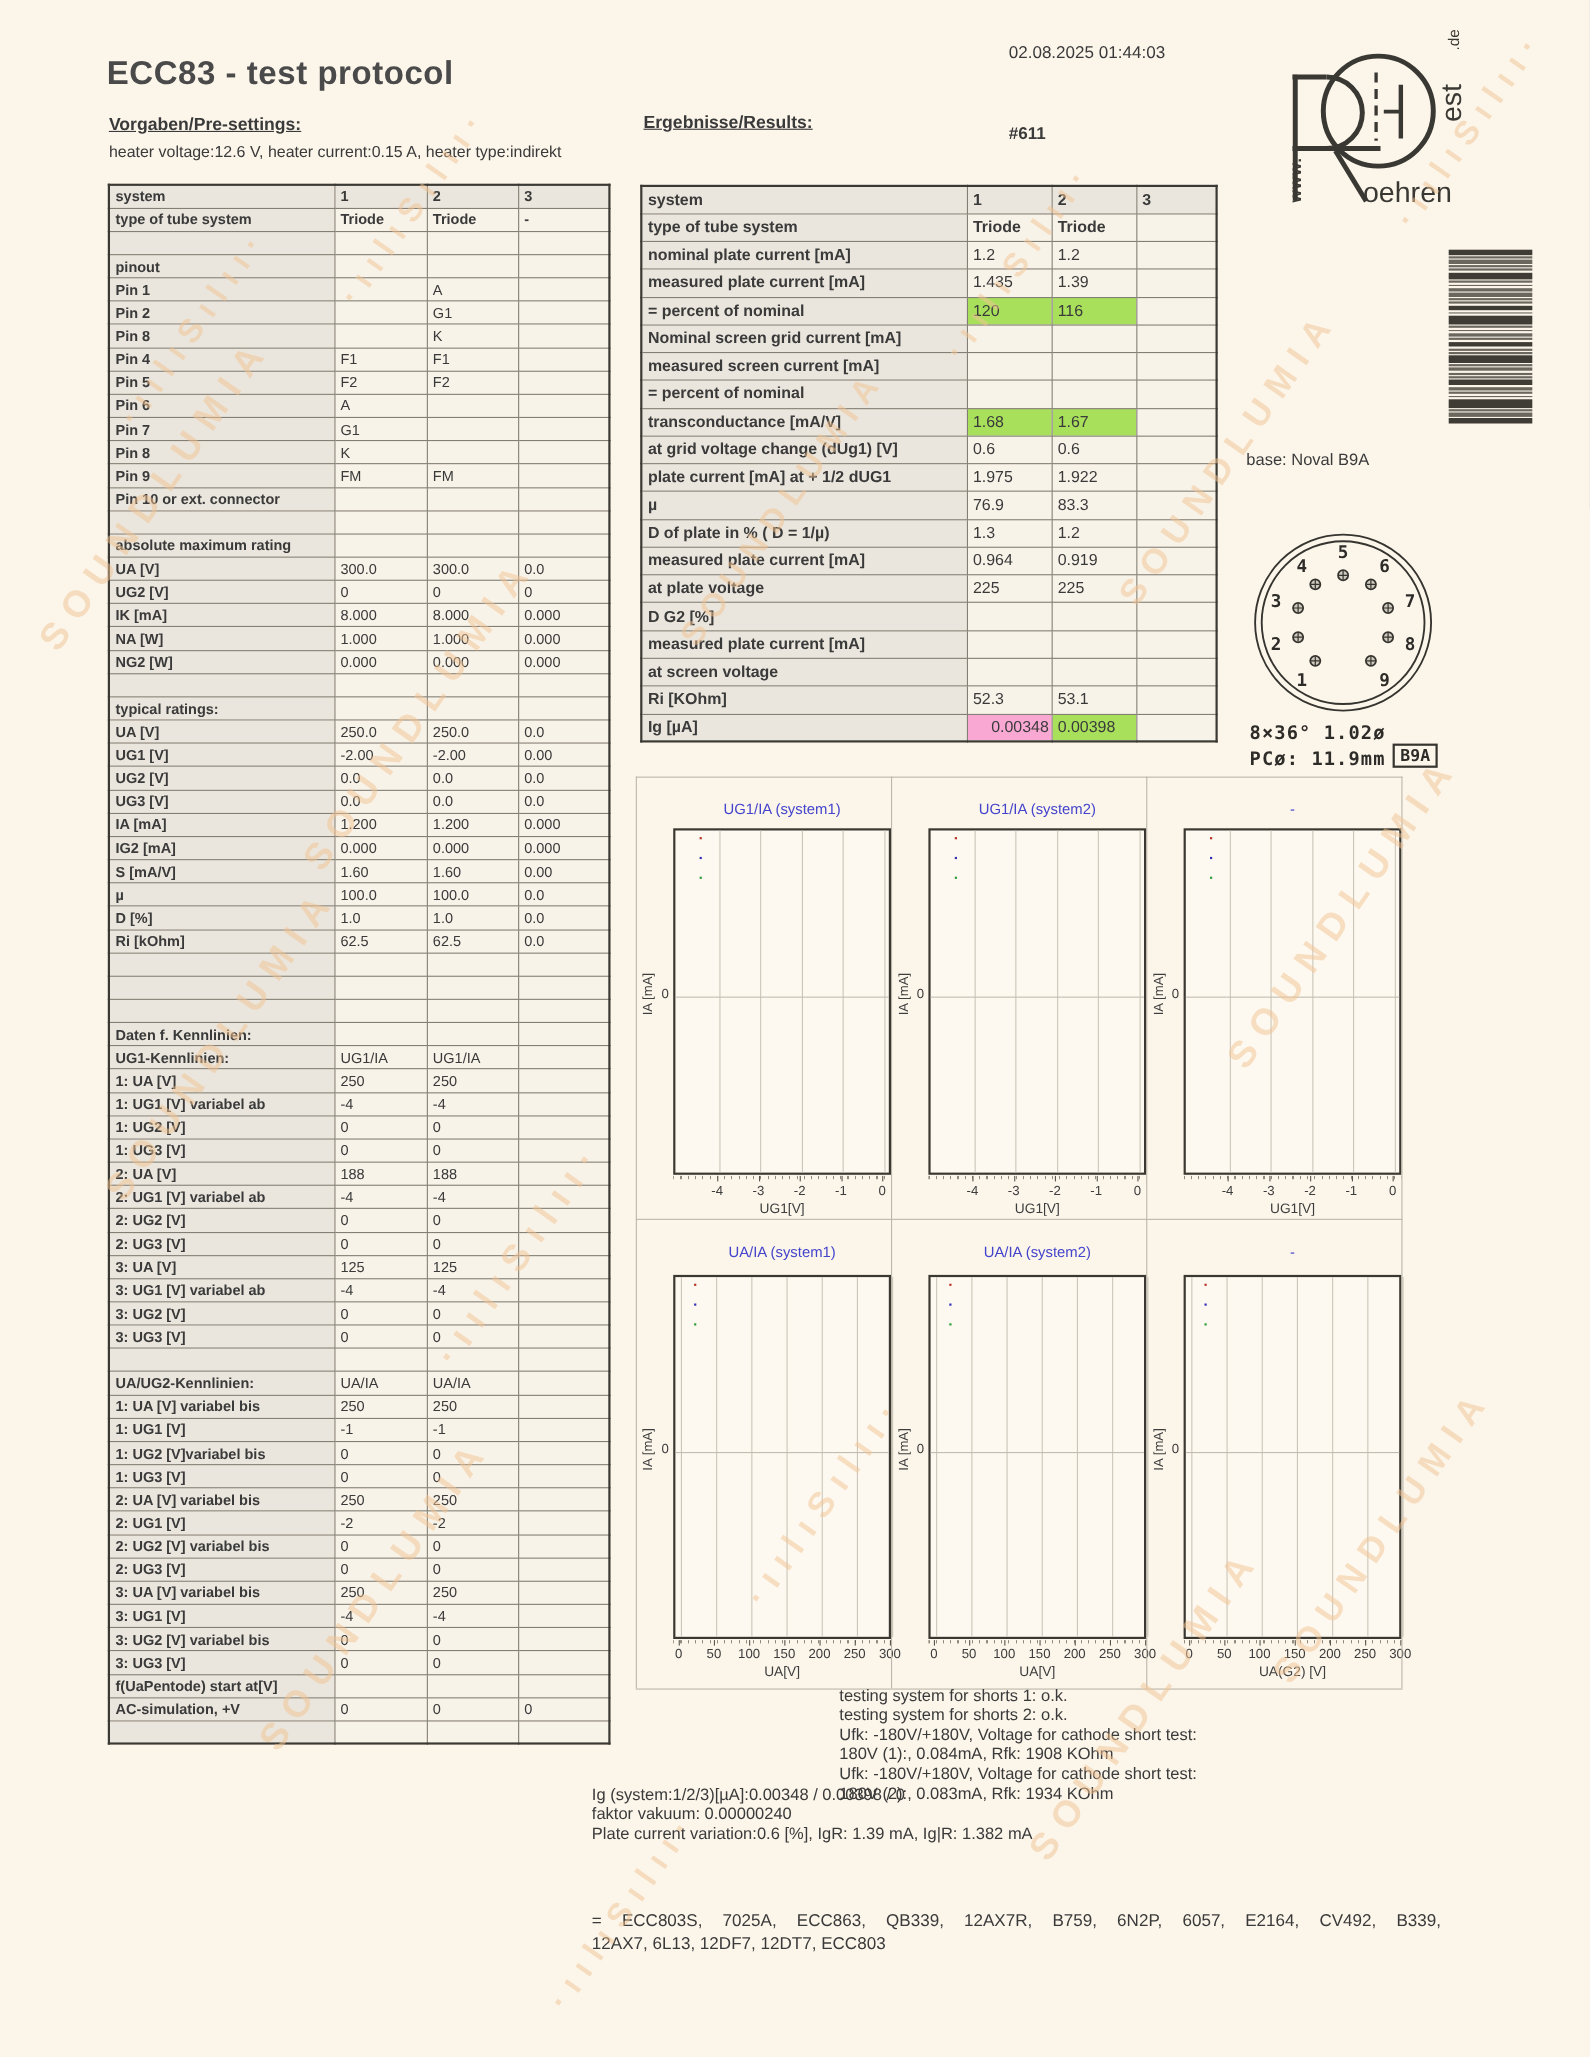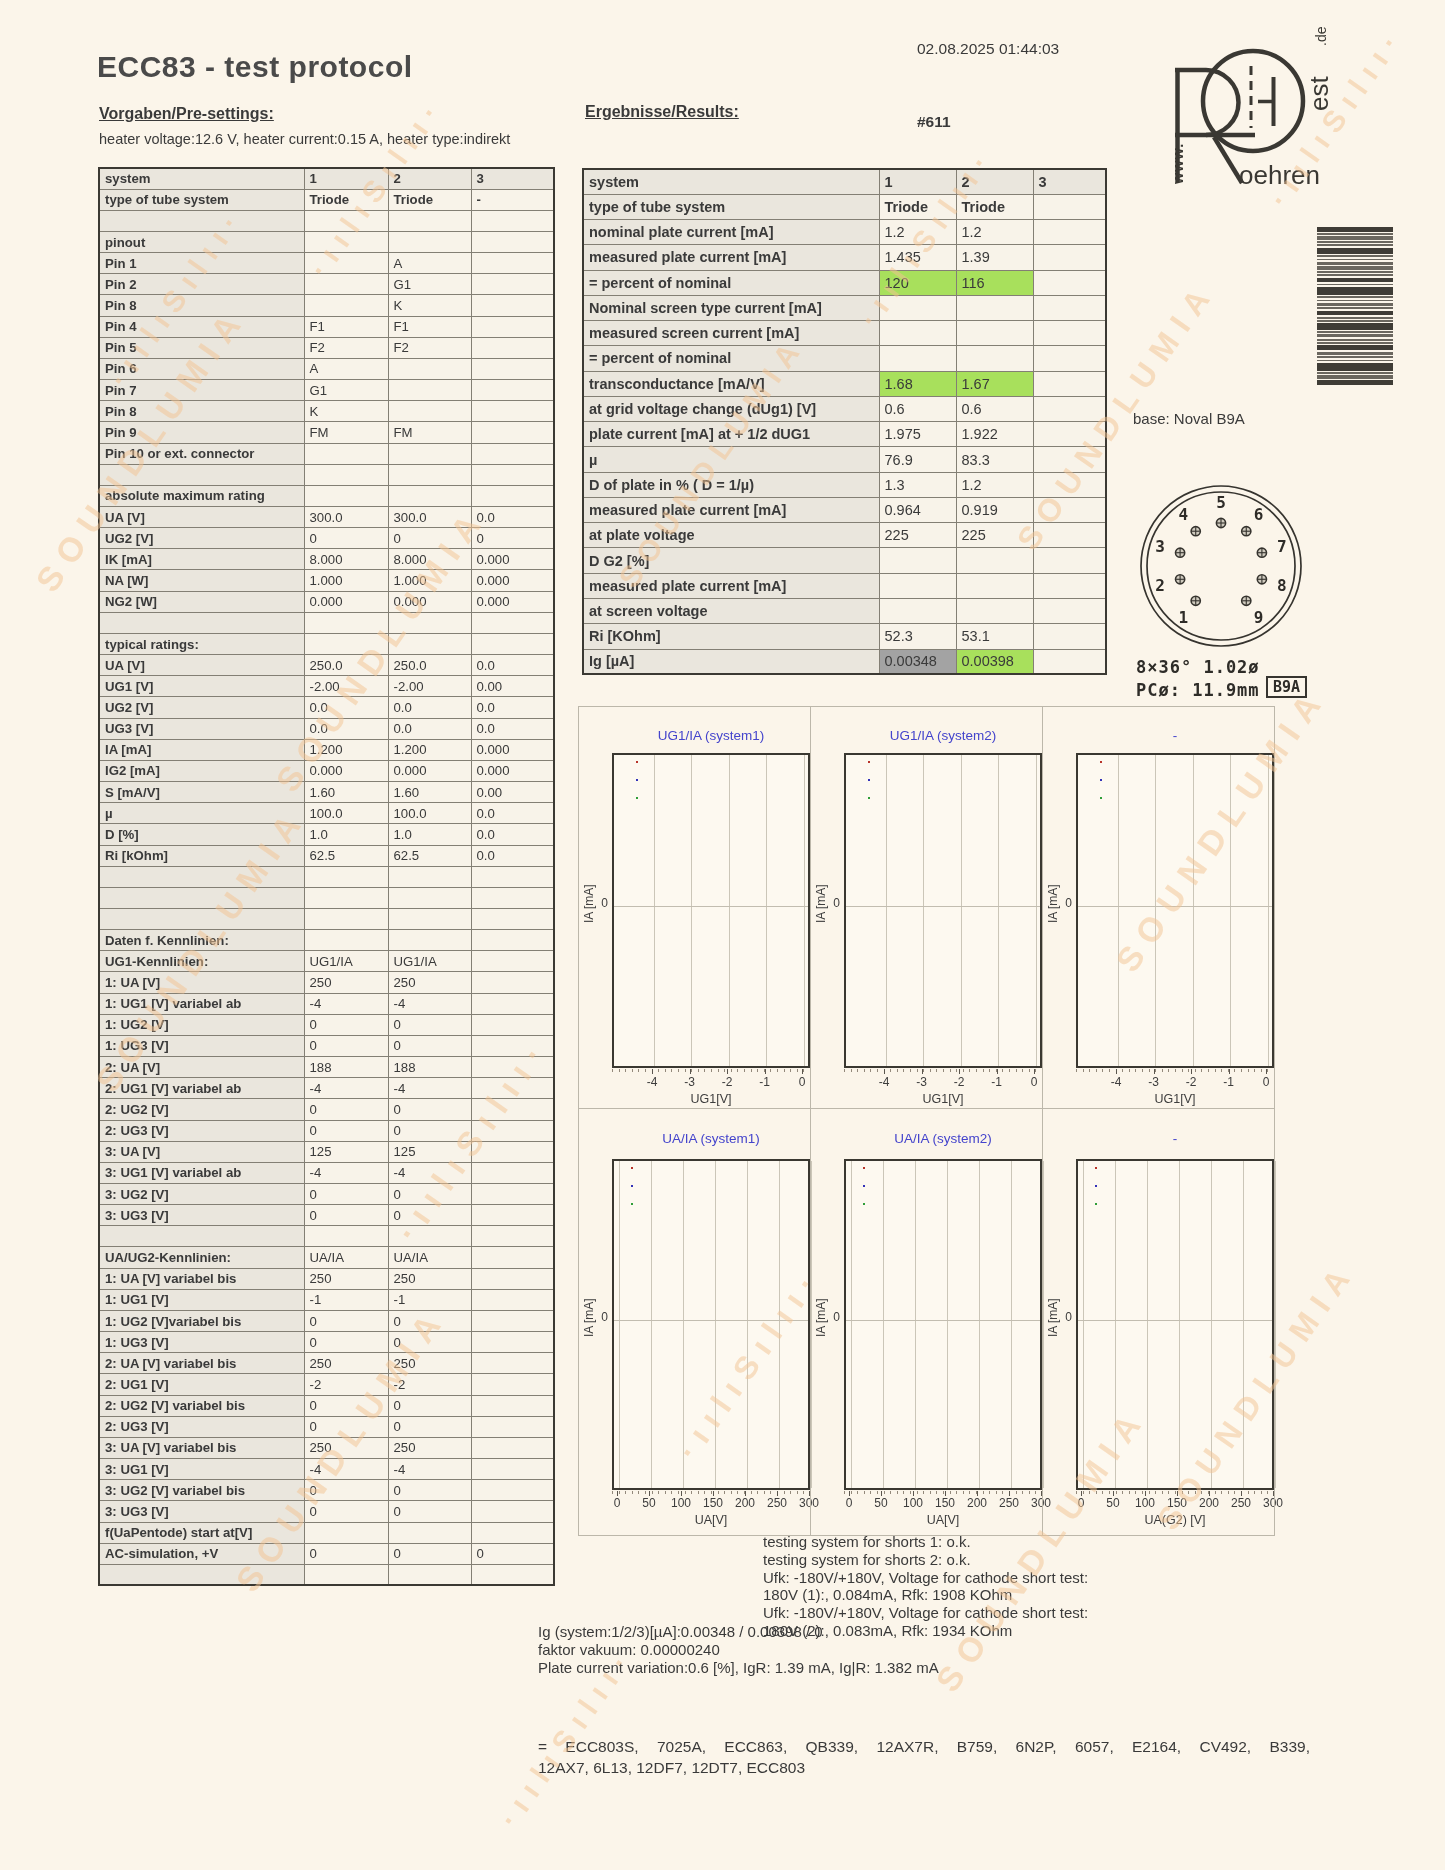--- a/index.html
+++ b/index.html
@@ -530,21 +530,21 @@
           <td class="val">1.39</td>
           <td class="val"></td>
         </tr>
         <tr>
           <td class="lbl">= percent of nominal</td>
           <td class="val" style="background: rgb(168, 224, 92);">120</td>
           <td class="val" style="background: rgb(168, 224, 92);">116</td>
           <td class="val"></td>
         </tr>
         <tr>
-          <td class="lbl">Nominal screen type current [mA]</td>
+          <td class="lbl">Nominal screen grid current [mA]</td>
           <td class="val"></td>
           <td class="val"></td>
           <td class="val"></td>
         </tr>
         <tr>
           <td class="lbl">measured screen current [mA]</td>
           <td class="val"></td>
           <td class="val"></td>
           <td class="val"></td>
         </tr>
@@ -615,21 +615,21 @@
           <td class="val"></td>
         </tr>
         <tr>
           <td class="lbl">Ri [KOhm]</td>
           <td class="val">52.3</td>
           <td class="val">53.1</td>
           <td class="val"></td>
         </tr>
         <tr>
           <td class="lbl">Ig [µA]</td>
-          <td class="val" style="background: #a3a3a3;">0.00348</td>
+          <td class="val" style="background: #f9a8d4; text-align: right;">0.00348</td>
           <td class="val" style="background: rgb(168, 224, 92);">0.00398</td>
           <td class="val"></td>
         </tr>
       </tbody>
     </table>
 
   <svg class="abs" style="left:1163px;top:16px;" width="185" height="185" viewBox="0 0 185 185">
     <g stroke="#3a3833" stroke-width="4.5" fill="none">
       <line x1="14.5" y1="52" x2="14.5" y2="166"></line>
       <line x1="12" y1="54" x2="43" y2="54"></line>

